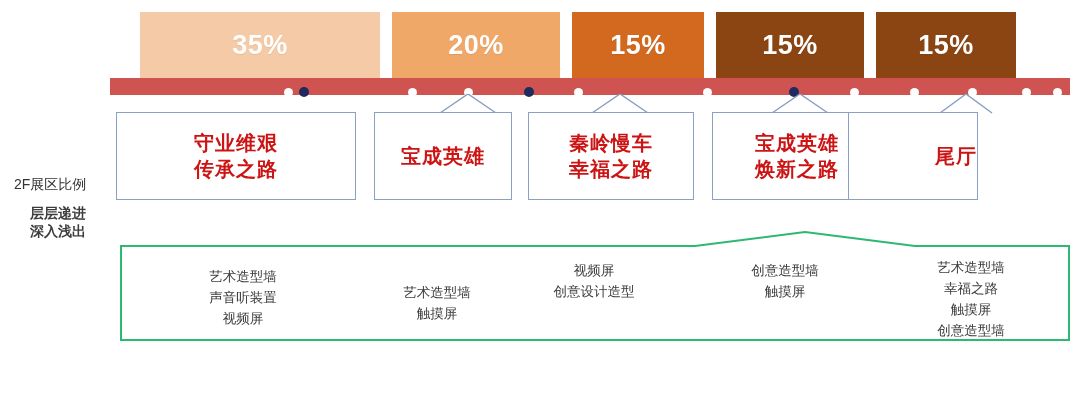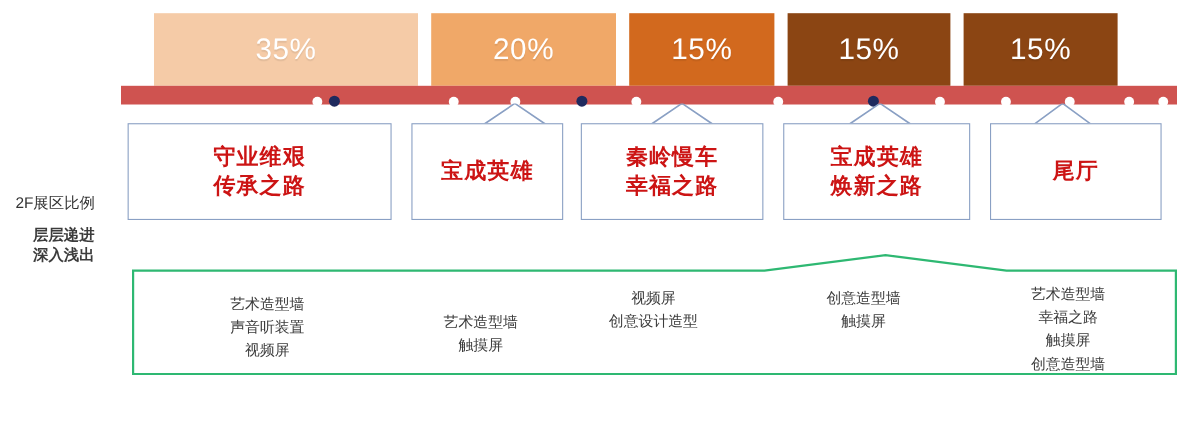--- a/index.html
+++ b/index.html
@@ -13,21 +13,21 @@
 
   
   .pct-bar {
     position: absolute;
     top: 12px;
     height: 66px;
     display: flex;
     align-items: center;
     justify-content: center;
     color: #ffffff;
-    font-weight: normal;
+    font-weight: bold;
     font-size: 27px;
     letter-spacing: 0.5px;
     text-shadow: 0 1px 1px rgba(0,0,0,0.08);
   }
 
   
   .red-spine {
     position: absolute;
     left: 110px; top: 78px;
     width: 960px; height: 17px;
@@ -148,21 +148,21 @@
     <div class="line">宝成英雄</div>
   </div>
   <div class="title-card" style="left:528px; width:166px;">
     <div class="line">秦岭慢车</div>
     <div class="line">幸福之路</div>
   </div>
   <div class="title-card" style="left:712px; width:170px;">
     <div class="line">宝成英雄</div>
     <div class="line">焕新之路</div>
   </div>
-  <div class="title-card single" style="left:900px; width:156px;">
+  <div class="title-card single" style="left:848px; width:130px;align-items:flex-end;">
     <div class="line">尾厅</div>
   </div>
 
   <div class="left-label" id="lbl-ratio">2F展区比例</div>
   <div class="left-label" id="lbl-prog">层层递进</div>
   <div class="left-label" id="lbl-deep">深入浅出</div>
 
   <div id="green-panel">
     <svg viewBox="0 0 950 110" preserveAspectRatio="none">
       <path d="M1,15 L1,109 L949,109 L949,15 L795,15 L685,1 L575,15 Z" fill="#ffffff" stroke="#2eb872" stroke-width="2" vector-effect="non-scaling-stroke"></path>

